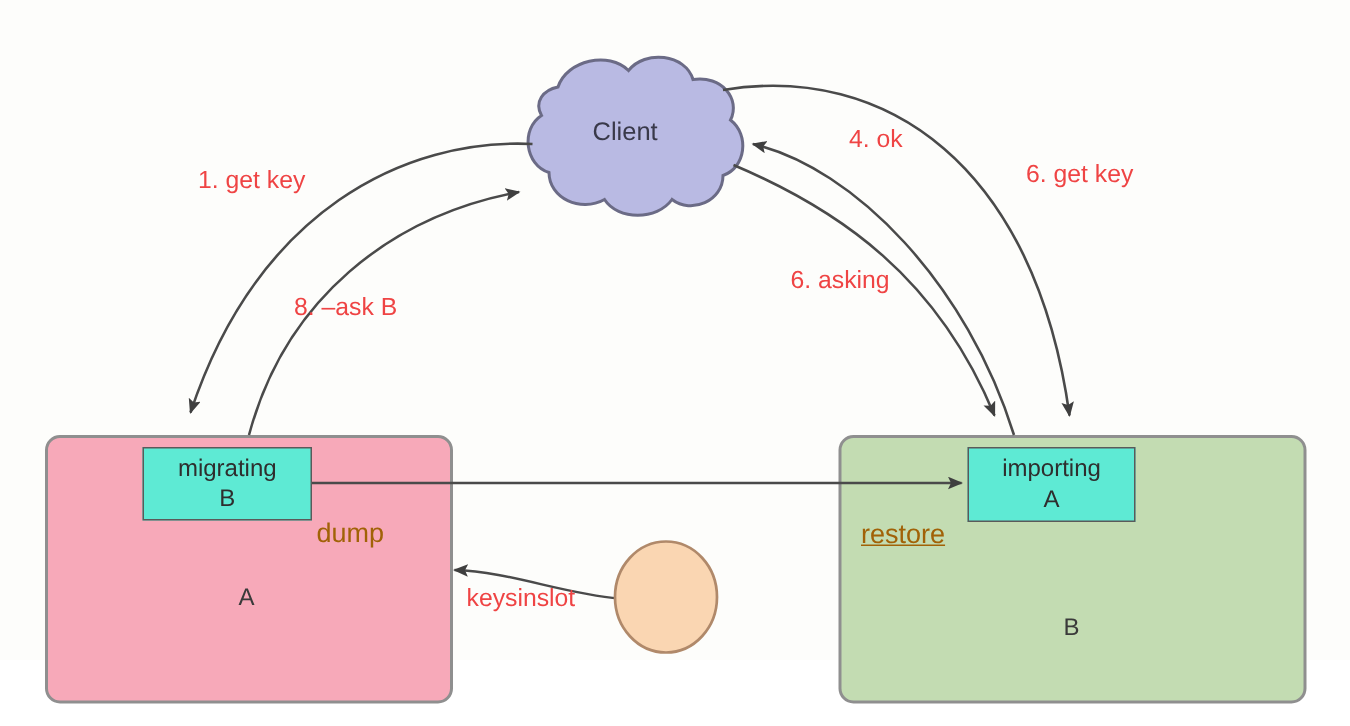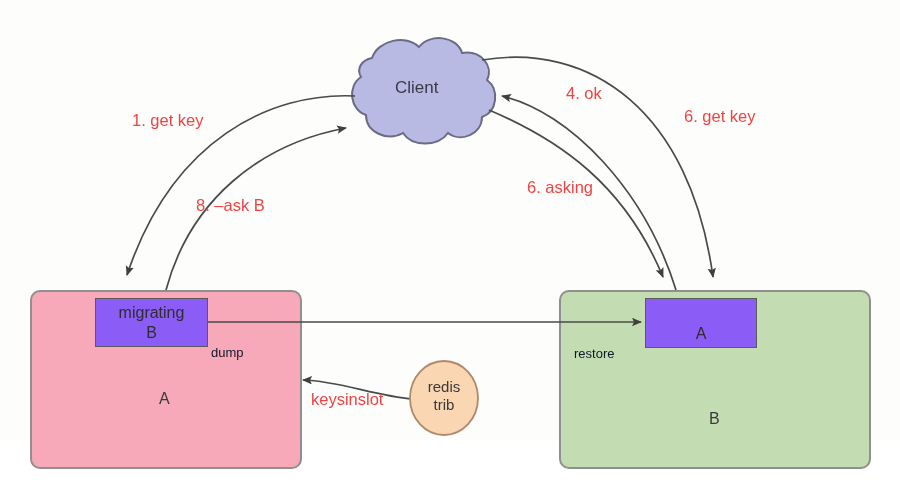--- a/index.html
+++ b/index.html
@@ -23,35 +23,35 @@
     line-height:19px;
     white-space:pre;
   }
   .box-letter{
     position:absolute;
     color:#3a3a3a;
     font-size:16px;
   }
   .small-label{
     position:absolute;
-    color:#0f172a;
-    font-size:13px;
+    color:#a16207;
+    font-size:18px;
   }
   .white-box-text{
     position:absolute;
     text-align:center;
     color:#2e2e2e;
     font-size:16px;
     line-height:20px;
     width:100%;
     left:0;
   }
   .wbox{
     position:absolute;
-    background:#8b5cf6;
+    background:#5eead4;
     border:1.6px solid #5a5a5a;
     box-sizing:border-box;
   }
   .cloudtext{
     position:absolute;
     color:#39394a;
     font-size:17px;
   }
   .circtext{
     position:absolute;
@@ -114,33 +114,30 @@
   </svg>
 
   <div class="cloudtext" style="left:395px;top:78px;">Client</div>
 
   <div class="wbox" style="left:95px;top:298px;width:113px;height:49px;">
     <div class="white-box-text" style="top:4px;">migrating</div>
     <div class="white-box-text" style="top:24px;">B</div>
   </div>
 
   <div class="wbox" style="left:645px;top:298px;width:112px;height:50px;">
+    <div class="white-box-text" style="top:4px;">importing</div>
     <div class="white-box-text" style="top:25px;">A</div>
   </div>
 
   <div class="box-letter" style="left:159px;top:390px;">A</div>
   <div class="box-letter" style="left:709px;top:410px;">B</div>
 
   <div class="small-label" style="left:211px;top:345px;">dump</div>
-  <div class="small-label" style="left:574px;top:346px;">restore</div>
+  <div class="small-label" style="left:574px;top:346px;text-decoration:underline;">restore</div>
 
-  <div style="position:absolute;left:410px;top:378px;width:68px;">
-    <div class="circtext" style="top:0;position:relative;">redis</div>
-    <div class="circtext" style="position:relative;">trib</div>
-  </div>
 
   <div class="edge-label" style="left:108px;top:111px;margin-left:24px;">1. get key</div>
 
   <div class="edge-label" style="left:196px;top:196px;">8. –ask B</div>
 
   <div class="edge-label" style="left:527px;top:178px;">6. asking</div>
 
   <div class="edge-label" style="left:566px;top:84px;">4. ok</div>
 
   <div class="edge-label" style="left:684px;top:107px;">6. get key</div>

